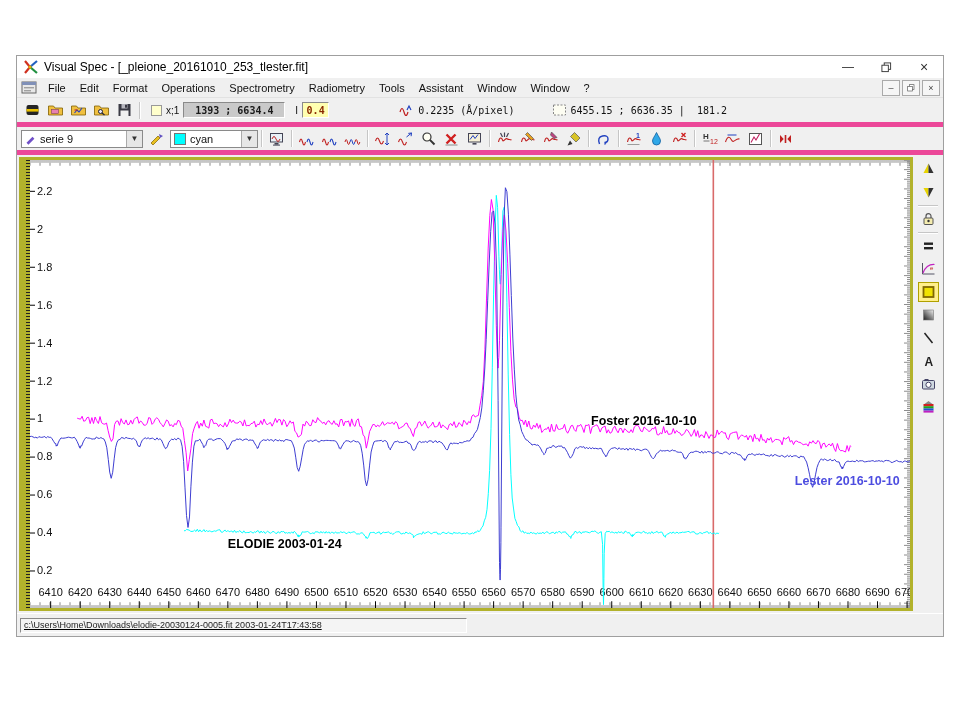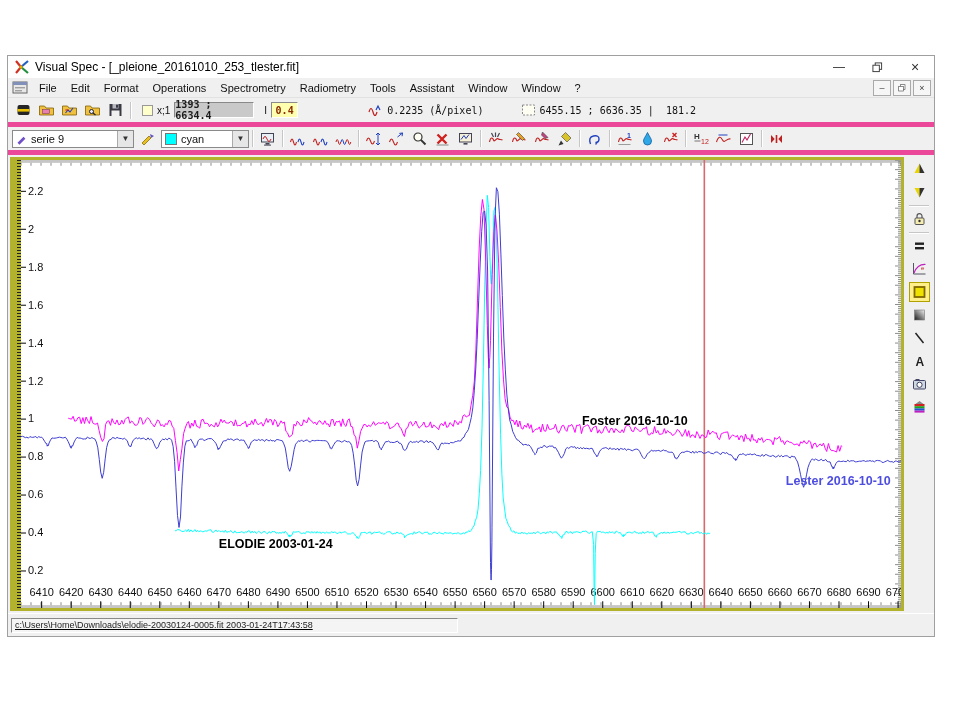--- a/index.html
+++ b/index.html
@@ -1,18 +1,18 @@
 <!DOCTYPE html>
 <html><head>
 <meta charset="utf-8">
 <style>
   html,body{margin:0;padding:0;}
   body{width:960px;height:720px;background:#ffffff;position:relative;
        font-family:"Liberation Sans",sans-serif;-webkit-font-smoothing:antialiased;}
-  .app{position:absolute;left:7px;top:55px;width:928px;height:582px;background:#f0f0f0;
+  .app{position:absolute;left:16px;top:55px;width:928px;height:582px;background:#f0f0f0;
        border:1px solid #9f9f9f;box-sizing:border-box;display:flex;flex-direction:column;}
   
   .titlebar{height:22px;background:#ffffff;display:flex;align-items:center;padding-left:6px;flex:0 0 auto;}
   .titlebar .ticon{width:16px;height:14px;margin-right:5px;}
   .title-text{font-size:12px;color:#000;white-space:nowrap;}
   .winbtns{margin-left:auto;display:flex;height:100%;}
   .wbtn{width:38px;height:100%;display:flex;align-items:center;justify-content:center;
         font-size:12px;color:#333;}
   
   .menubar{height:19px;display:flex;align-items:center;background:#f0f0f0;
@@ -24,21 +24,21 @@
         display:flex;align-items:center;justify-content:center;color:#444;}
   
   .toolbar{height:24px;display:flex;align-items:center;background:#f0f0f0;
            border-bottom:5px solid #ec4899;padding:0 4px;flex:0 0 auto;}
   .toolbar2{height:23px;}
   .tbtn{width:23px;height:20px;display:flex;align-items:center;justify-content:center;flex:0 0 auto;}
   .sep{width:1px;height:17px;background:#c6c6c6;box-shadow:1px 0 0 #ffffff;margin:0 3px;flex:0 0 auto;}
   .sunken{border-top:1px solid #8a8a8a;border-left:1px solid #8a8a8a;
           border-bottom:1px solid #ffffff;border-right:1px solid #ffffff;box-sizing:border-box;}
   .readout{font-family:"DejaVu Sans Mono",monospace;font-size:10px;color:#1a1a1a;}
-  .coordfield{width:80px;height:16px;background:#c9c9c9;display:flex;align-items:center;
+  .coordfield{width:102px;height:16px;background:#c9c9c9;display:flex;align-items:center;
               justify-content:center;font-weight:bold;}
   .ifield{width:27px;height:16px;background:#ffffb0;display:flex;align-items:center;
           justify-content:center;color:#8a2a00;font-weight:bold;}
   .cbx{width:11px;height:11px;background:#ffffcc;border:1px solid #999;box-sizing:border-box;}
   .tlabel{font-size:10px;color:#111;margin:0 4px;}
   .mono-note{font-family:"DejaVu Sans Mono",monospace;font-size:10px;color:#111;white-space:pre;}
   .dropdown{height:18px;background:#fff;border:1px solid #8a8a8a;display:flex;align-items:center;
             font-size:11px;color:#111;padding-left:3px;box-sizing:border-box;}
   .dd-arrow{margin-left:auto;width:15px;height:100%;background:#e6e6e6;border-left:1px solid #aaa;
             display:flex;align-items:center;justify-content:center;font-size:8px;color:#333;}

